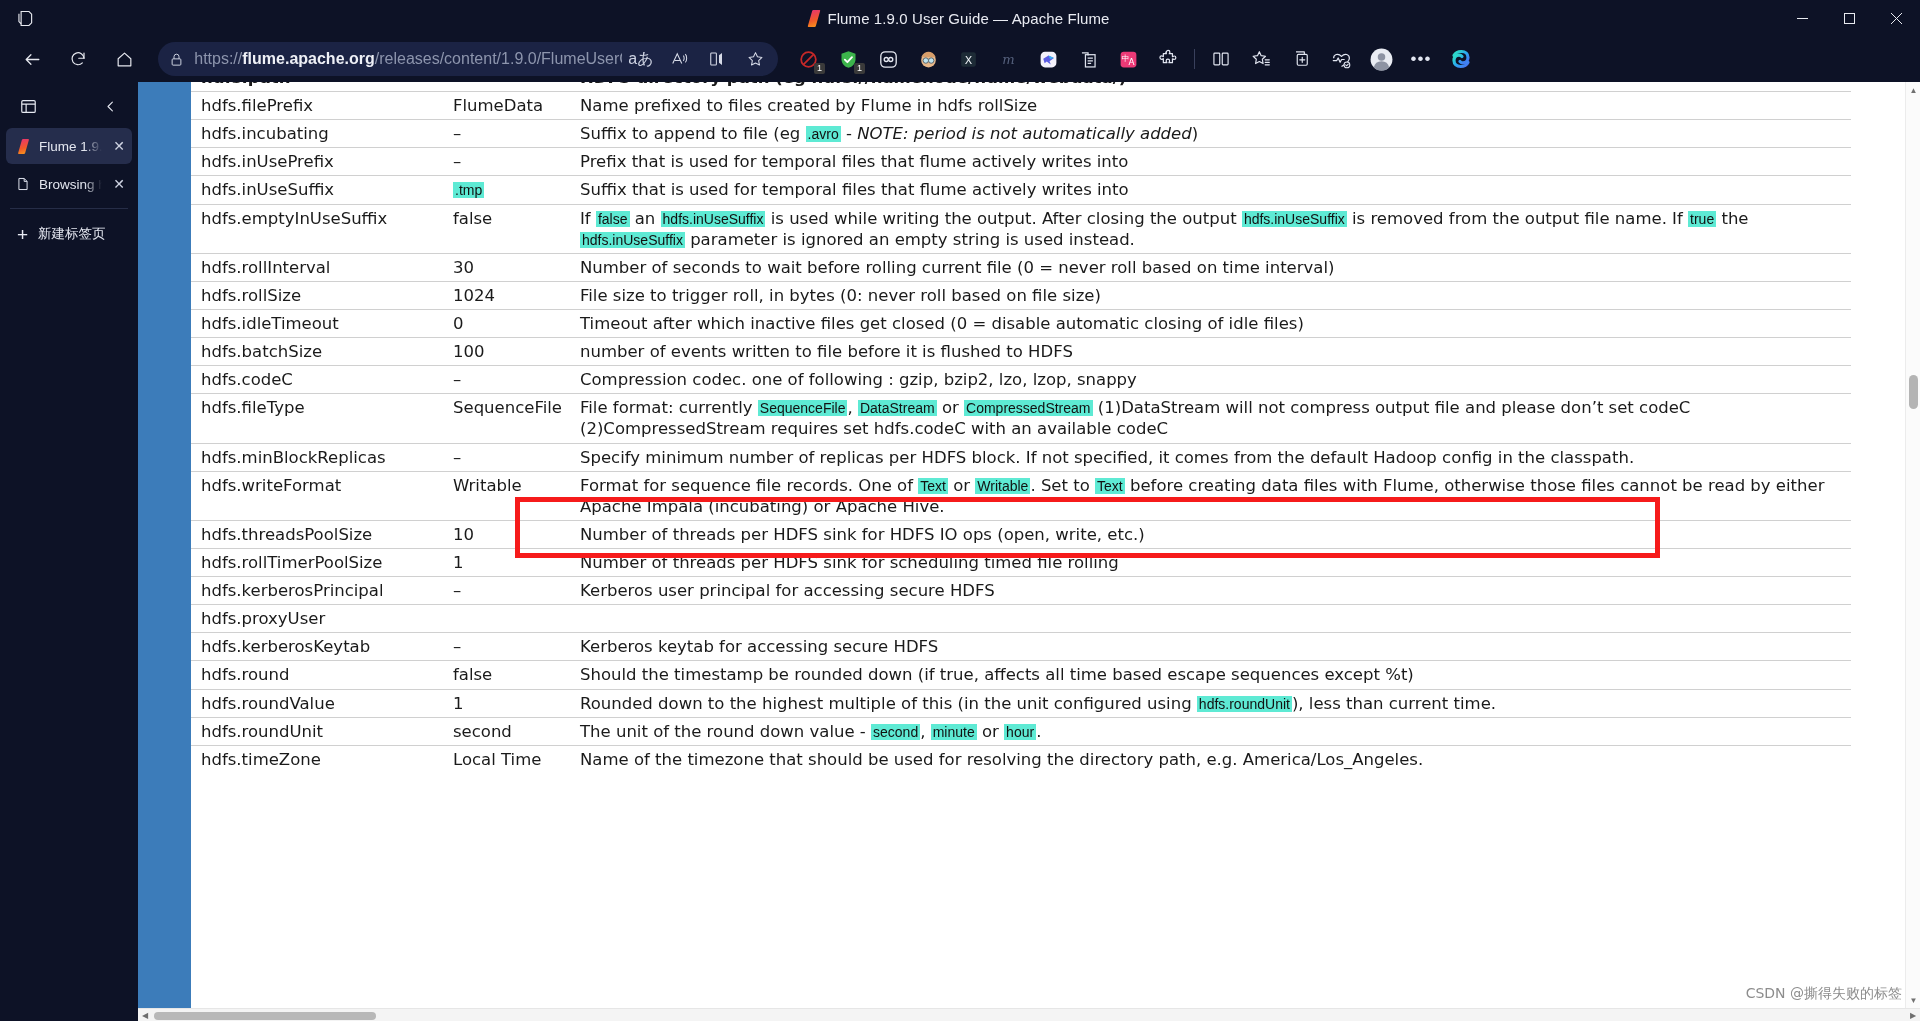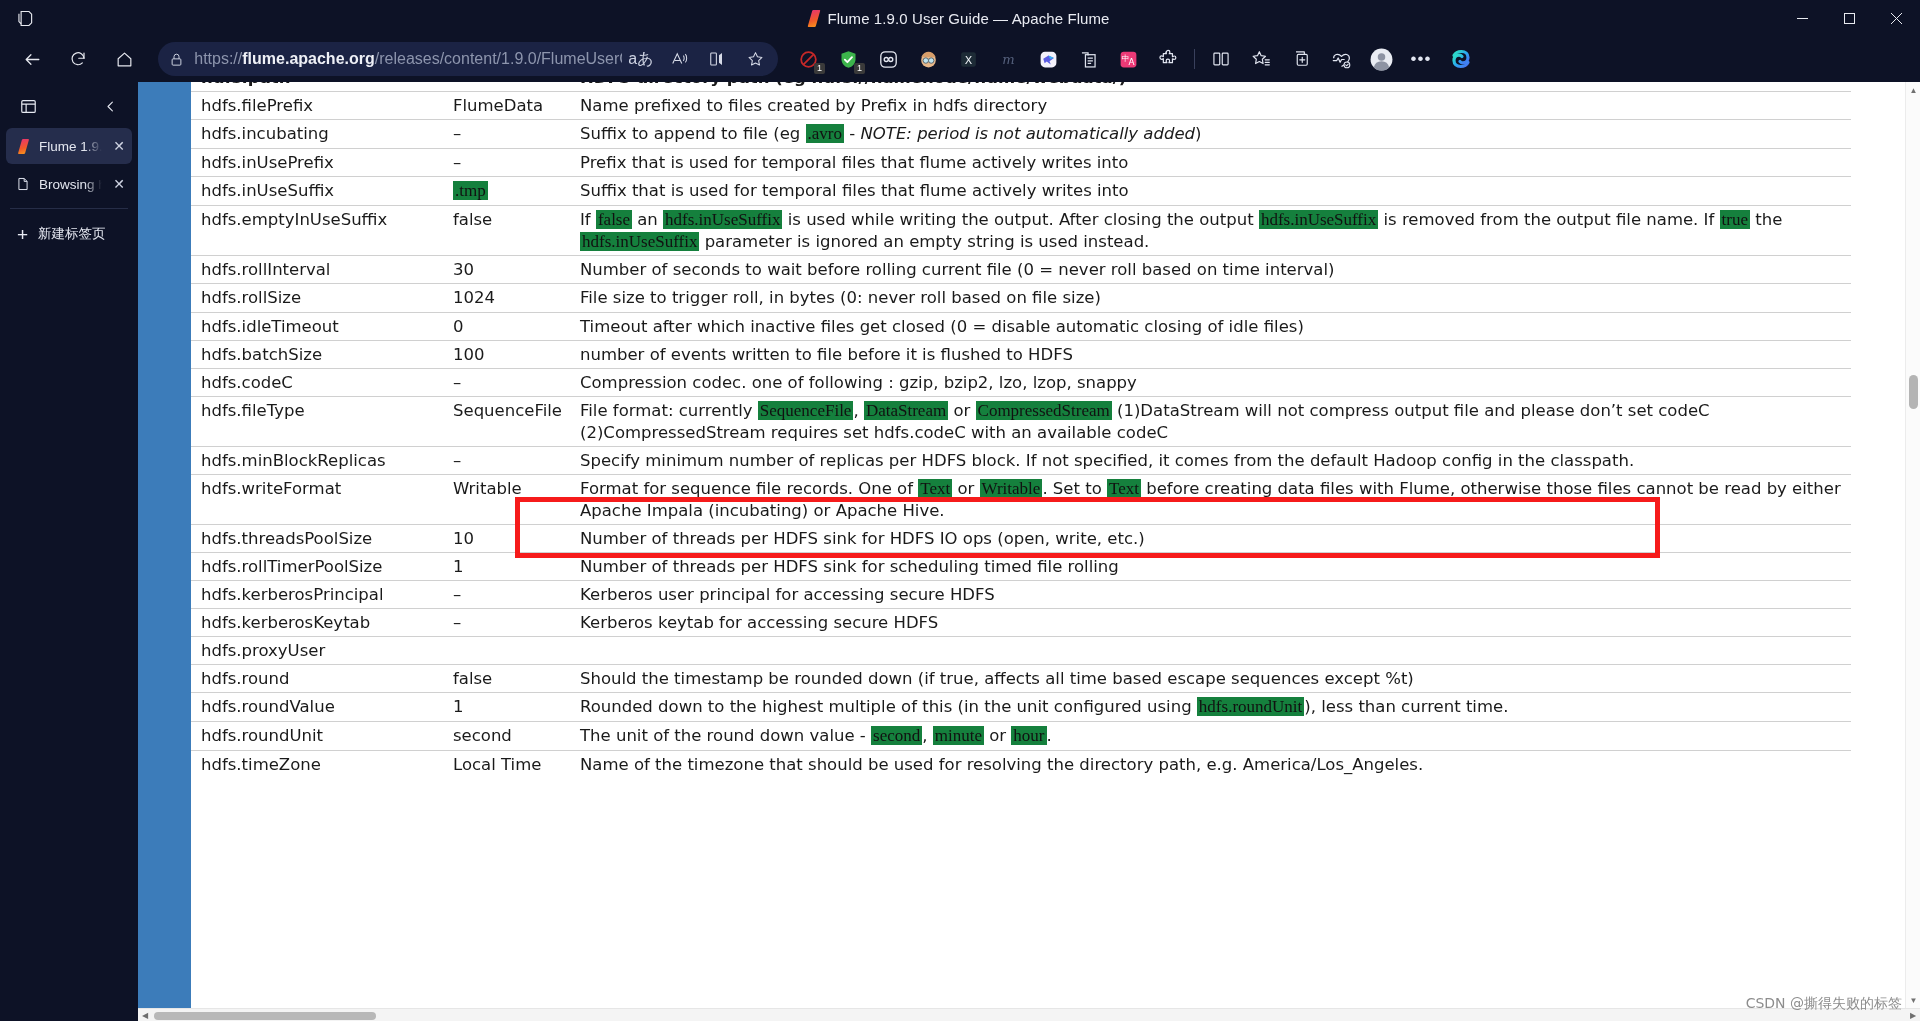--- a/index.html
+++ b/index.html
@@ -159,23 +159,23 @@
     color: #1a1a1a;
     vertical-align: top;
     line-height: 1.28;
   }
   td.c-name  { width: 252px; margin-top: 26px; }
   td.c-value { width: 120px; }
   td.c-desc  { }
   tr.first td { border-top: none; }
   tr.hdr td { font-weight: bold; }
   code {
-    font-family: Liberation Serif, serif;
-    font-size: 17px;
-    background: #15803d;
+    font-family: Liberation Sans, sans-serif;
+    font-size: 14px;
+    background: #5eead4;
     padding: 0 2px;
     color: #111;
   }
   em { font-style: italic; }
 
   
   .redbox {
     position: absolute;
     left: 377px; top: 362px;
     width: 1145px; height: 78px;
@@ -208,21 +208,21 @@
     position:absolute; top:0; width:14px; height:13px;
     color:#6e6e6e; font-size:8px; display:flex; align-items:center; justify-content:center;
   }
   .hscroll .left { left: 0; }
   .hscroll .right { right: 0; }
   .hscroll .thumb {
     position: absolute; top: 3px; left: 16px; width: 222px; height: 8px;
     background: #b8b8b8; border-radius: 4px;
   }
   .watermark {
-    position: absolute; right: 18px; bottom: 8px;
+    position: absolute; right: 18px; bottom: 18px;
     font-size: 14px; color: #8d8d8d;
     font-family: "DejaVu Sans", sans-serif;
     z-index: 6;
   }
   svg { display: block; }
 </style>
 </head>
 <body>
 
 <div class="titlebar">
@@ -474,21 +474,21 @@
     <table class="cfg" id="cfg-table">
       <tbody>
           <tr class="first hdr">
             <td class="c-name">hdfs.path</td>
             <td class="c-value"></td>
             <td class="c-desc">HDFS directory path (eg hdfs://namenode/flume/webdata/)</td>
           </tr>
           <tr>
             <td class="c-name">hdfs.filePrefix</td>
             <td class="c-value">FlumeData</td>
-            <td class="c-desc">Name prefixed to files created by Prefix in hdfs directory</td>
+            <td class="c-desc">Name prefixed to files created by Flume in hdfs rollSize</td>
           </tr>
           <tr>
             <td class="c-name">hdfs.incubating</td>
             <td class="c-value">–</td>
             <td class="c-desc">Suffix to append to file (eg <code>.avro</code> - <em>NOTE: period is not automatically added</em>)</td>
           </tr>
           <tr>
             <td class="c-name">hdfs.inUsePrefix</td>
             <td class="c-value">–</td>
             <td class="c-desc">Prefix that is used for temporal files that flume actively writes into</td>
@@ -552,28 +552,28 @@
             <td class="c-name">hdfs.rollTimerPoolSize</td>
             <td class="c-value">1</td>
             <td class="c-desc">Number of threads per HDFS sink for scheduling timed file rolling</td>
           </tr>
           <tr>
             <td class="c-name">hdfs.kerberosPrincipal</td>
             <td class="c-value">–</td>
             <td class="c-desc">Kerberos user principal for accessing secure HDFS</td>
           </tr>
           <tr>
+            <td class="c-name">hdfs.proxyUser</td>
+            <td class="c-value"></td>
+            <td class="c-desc"></td>
+          </tr>
+          <tr>
             <td class="c-name">hdfs.kerberosKeytab</td>
             <td class="c-value">–</td>
             <td class="c-desc">Kerberos keytab for accessing secure HDFS</td>
-          </tr>
-          <tr>
-            <td class="c-name">hdfs.proxyUser</td>
-            <td class="c-value"></td>
-            <td class="c-desc"></td>
           </tr>
           <tr>
             <td class="c-name">hdfs.round</td>
             <td class="c-value">false</td>
             <td class="c-desc">Should the timestamp be rounded down (if true, affects all time based escape sequences except %t)</td>
           </tr>
           <tr>
             <td class="c-name">hdfs.roundValue</td>
             <td class="c-value">1</td>
             <td class="c-desc">Rounded down to the highest multiple of this (in the unit configured using <code>hdfs.roundUnit</code>), less than current time.</td>

